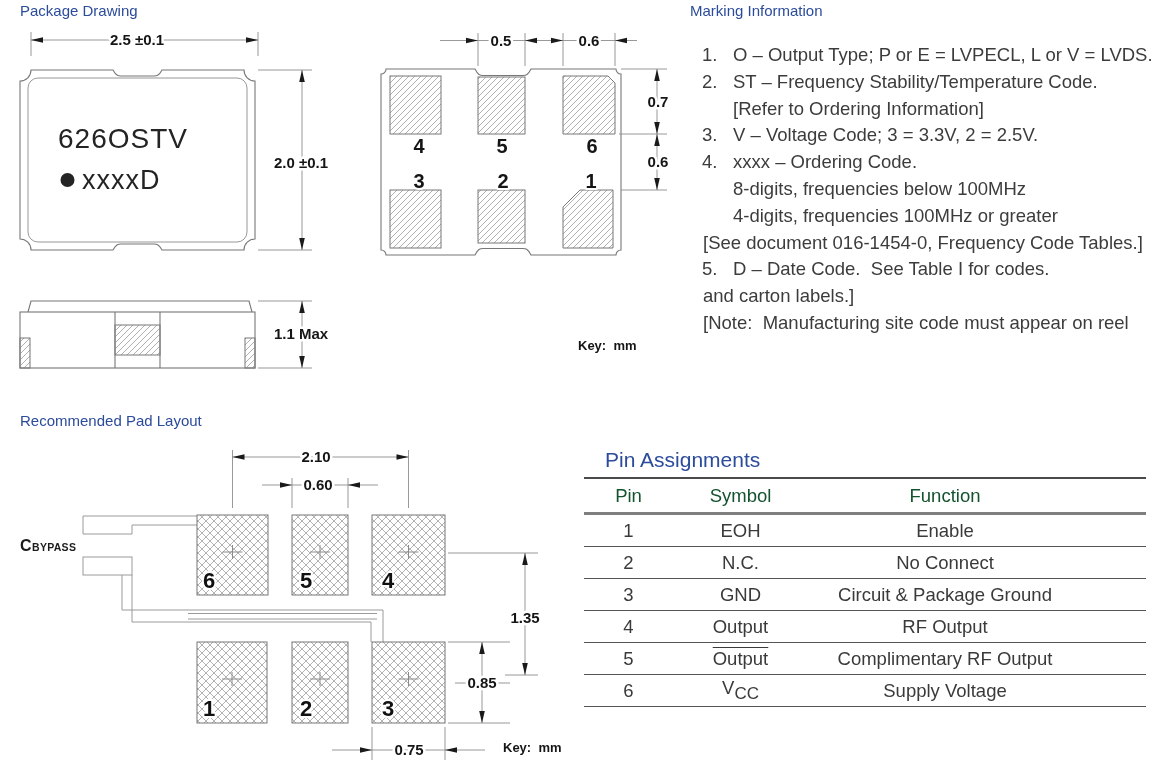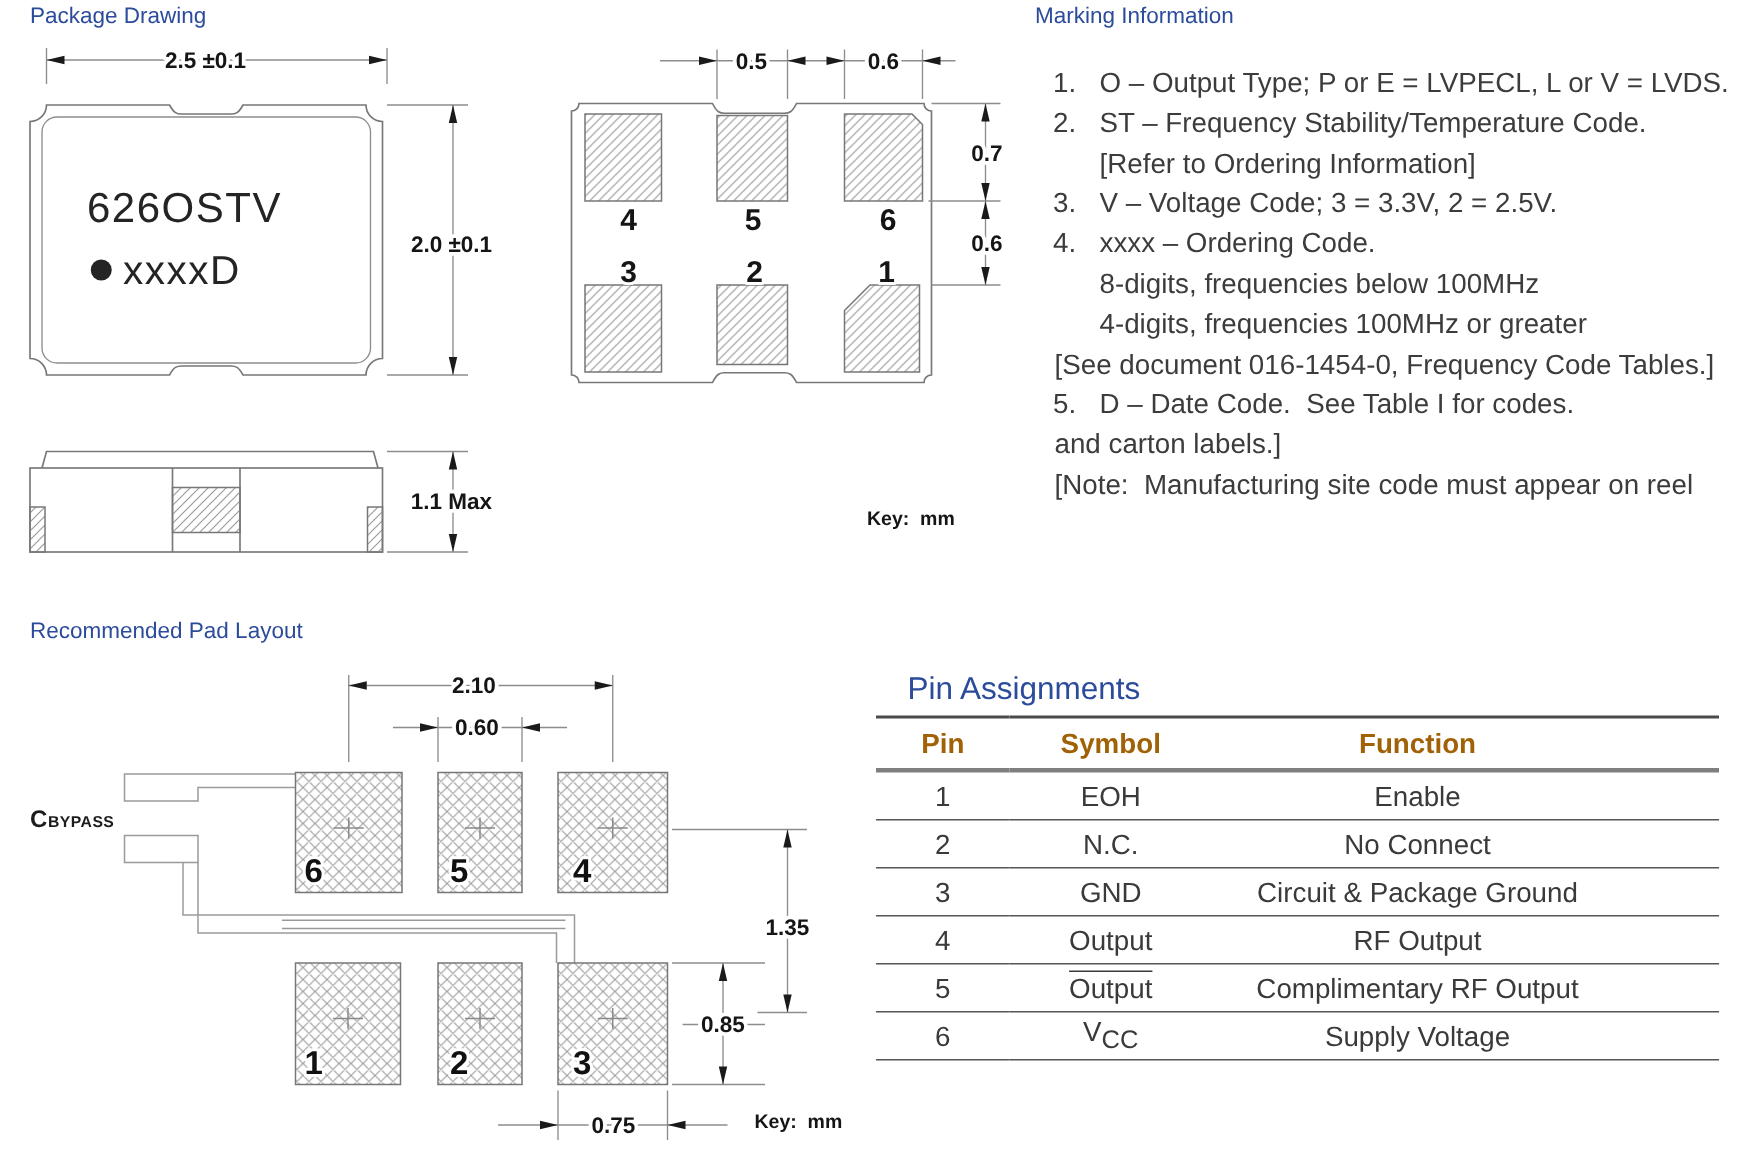--- a/index.html
+++ b/index.html
@@ -27,21 +27,21 @@
   
   .mlist{position:absolute;left:688px;top:42px;width:466px;color:#3c3c3c;font-size:18.5px;}
   .mline{display:flex;line-height:26.8px;padding-left:14px;white-space:nowrap;}
   .mnum{width:31px;flex:none;}
   .mline.flush{padding-left:15px;}
   .mtext{white-space:pre;}
   
   .pins{position:absolute;left:584px;top:477px;width:562px;}
   .pins table{border-collapse:collapse;width:100%;table-layout:fixed;}
   .pins col.c1{width:89px;} .pins col.c2{width:135px;}
-  .pins th{height:33px;font-size:18.5px;font-weight:700;color:#a16207;text-align:center;
+  .pins th{height:33px;font-size:18.5px;font-weight:400;color:#14532d;text-align:center;
            border-top:2px solid #4a4a4a;border-bottom:3px solid #7f7f7f;padding:0;}
   .pins td{height:31px;font-size:18.5px;color:#3a3a3a;text-align:center;
            border-bottom:1.2px solid #555;padding:0;}
   .pins th.fn,.pins td.fn{padding-right:64px;}
   .ovl{text-decoration:overline;}
   .vsub{font-size:17px;}
 </style>
 </head>
 <body>
 

